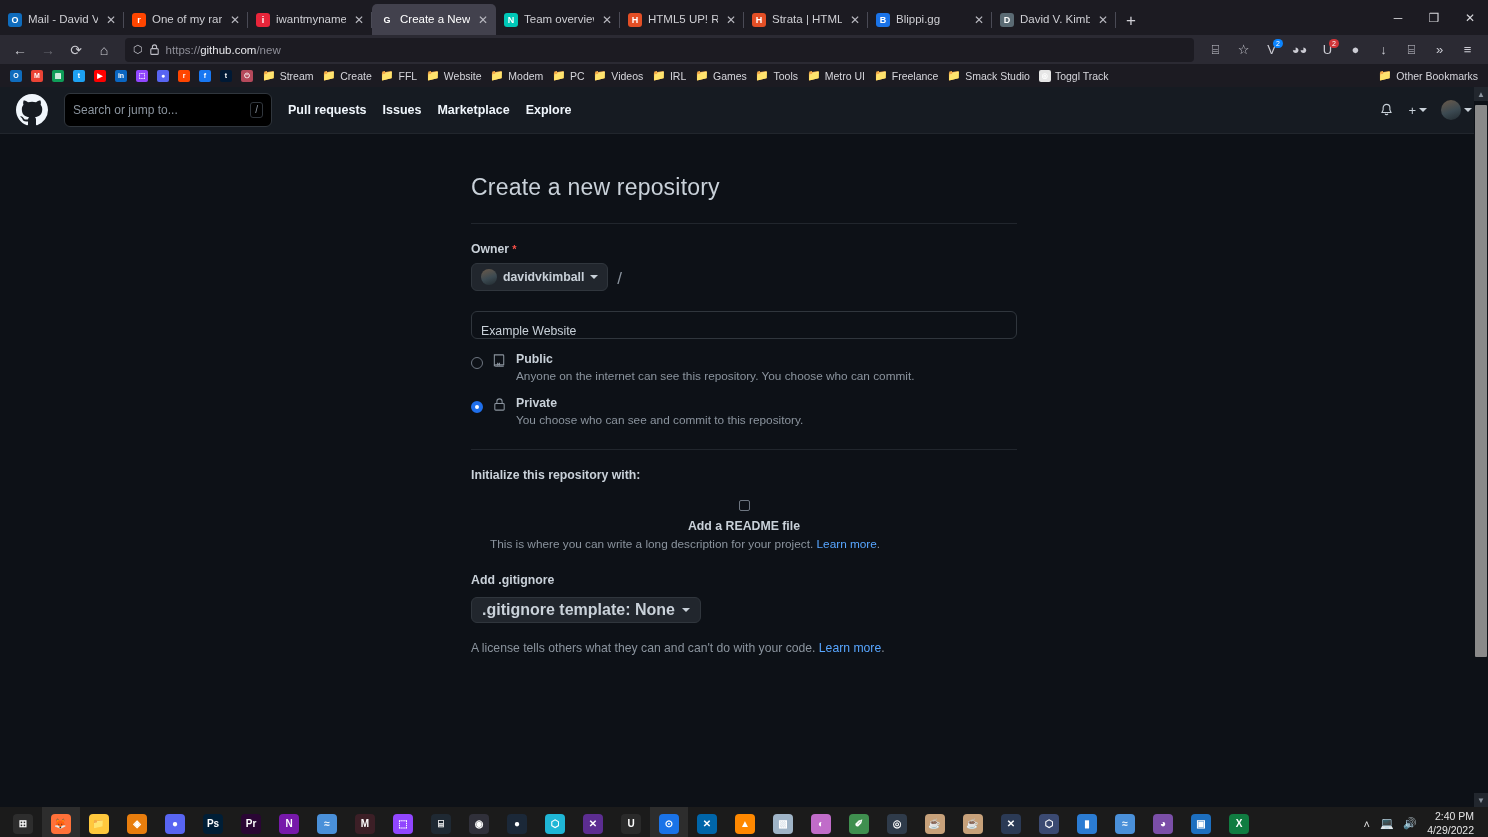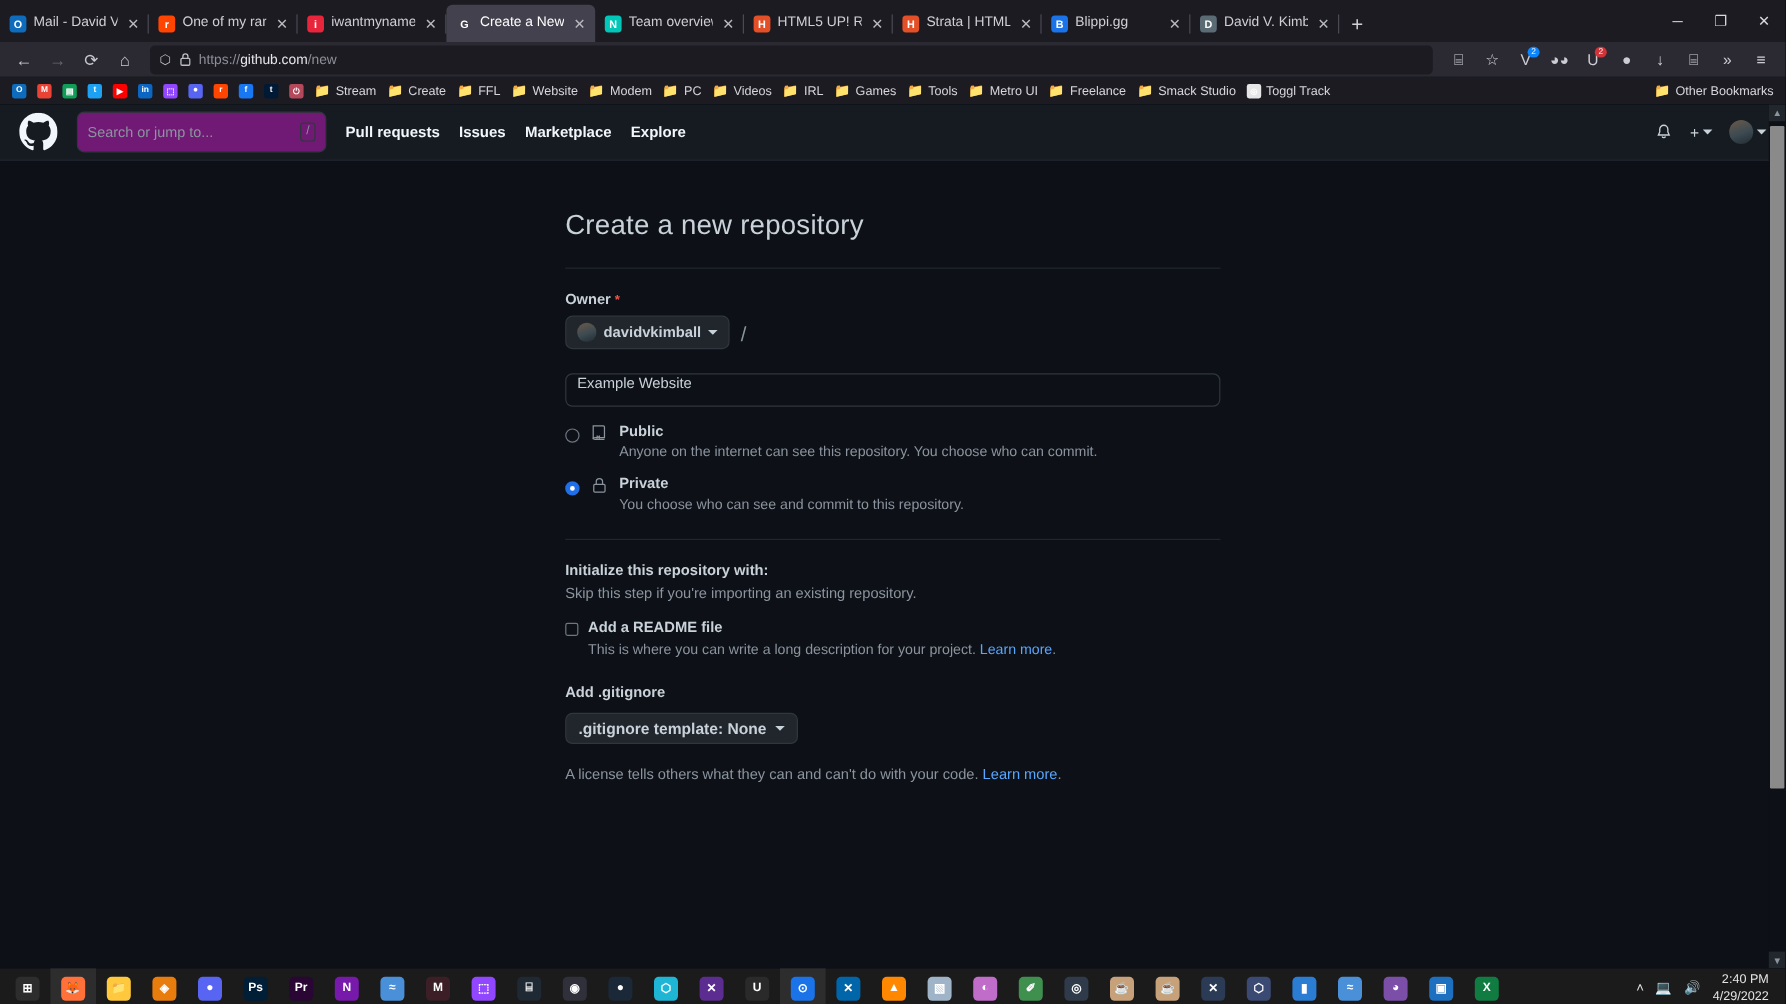--- a/index.html
+++ b/index.html
@@ -89,21 +89,21 @@
   
   .gh-page {
     height: 720px; background: #0d1117; position: relative; overflow: hidden;
   }
   .gh-header {
     height: 47px; background: #161b22; display: flex; align-items: center;
     padding: 0 16px; gap: 16px; border-bottom: 1px solid #21262d;
   }
   .gh-logo { color: #f0f6fc; width: 32px; height: 32px; }
   .gh-search {
-    width: 208px; height: 28px; background: #701a75; border: 1px solid #30363d;
+    width: 208px; height: 28px; background: #000000; border: 1px solid #30363d;
     border-radius: 6px; display: flex; align-items: center; padding: 16px 8px;
     font-size: 12px; color: #8b949e;
   }
   .slashkey {
     margin-left: auto; border: 1px solid #30363d; border-radius: 3px;
     padding: 0 4px; font-size: 10px; color: #8b949e; line-height: 14px;
   }
   .gh-nav { display: flex; gap: 16px; font-size: 12.5px; color: #f0f6fc; font-weight: 600; }
   .gh-right { margin-left: auto; display: flex; align-items: center; gap: 14px; }
   .gh-right .bell { color: #c9d1d9; font-size: 14px; }
@@ -141,48 +141,48 @@
     width: 194px; height: 28px; background: #0d1117; border: 1px solid #30363d;
     border-radius: 6px; display: flex; align-items: center; padding: 0 9px;
     font-size: 12.3px; color: #c9d1d9;
   }
   .check { margin-left: auto; color: #3fb950; font-size: 13px; font-weight: bold; }
   .hint { font-size: 12.2px; color: #8b949e; margin-top: 11px; }
   .hint .sug { color: #3fb950; font-weight: 600; }
 
   .desc-input {
     width: 100%; height: 28px; background: #0d1117; border: 1px solid #30363d;
-    border-radius: 6px; display: flex; align-items: flex-start; padding: 0 9px;
+    border-radius: 6px; display: flex; align-items: flex-end; padding: 0 9px;
     font-size: 12.3px; color: #c9d1d9;
   }
   .block { margin-top: 20px; }
 
   .vis-opt { display: flex; align-items: flex-start; gap: 9px; margin-top: 13px; }
   .radio {
     width: 12px; height: 12px; border-radius: 50%; border: 1px solid #6e7681;
     flex: 0 0 auto; margin-top: 5px; background: #0d1117;
   }
   .radio.sel { border: 4px solid #1f6feb; background: #fff; }
   .vis-icon { color: #8b949e; flex: 0 0 auto; margin-top: 1px; }
   .vis-name { font-size: 12.3px; font-weight: 600; color: #c9d1d9; }
   .vis-desc { font-size: 11.8px; color: #8b949e; margin-top: 3px; }
 
   .sec-title { font-size: 12.3px; font-weight: 600; color: #c9d1d9; }
   .sec-sub { font-size: 12.2px; color: #8b949e; margin-top: 5px; }
-  .chk-row { display: flex; align-items: center; gap: 8px; margin-top: 15px; }
+  .chk-row { display: flex; align-items: center; gap: 8px; margin-top: 15px; flex-direction: column; }
   .checkbox {
     width: 11px; height: 11px; border: 1px solid #6e7681; border-radius: 2px;
     background: #0d1117; flex: 0 0 auto; margin-top: 3px;
   }
   .chk-label { font-size: 12.3px; font-weight: 600; color: #c9d1d9; }
   .chk-sub { font-size: 11.8px; color: #8b949e; margin-top: 4px; margin-left: 19px; }
   .select-btn {
     height: 26px; background: #21262d; border: 1px solid #30363d; border-radius: 6px;
     display: inline-flex; align-items: center; gap: 7px; padding: 0 10px;
-    font-size: 13px; color: #c9d1d9; font-weight: 600; margin-top: 10px;
+    font-size: 16px; color: #c9d1d9; font-weight: 600; margin-top: 10px;
   }
 
   
   .scrollbar {
     position: absolute; right: 0; top: 0; width: 14px; height: 720px;
     background: #0d1117;
   }
   .sb-arrow {
     height: 14px; display: flex; align-items: center; justify-content: center;
     color: #8b949e; font-size: 8px; background: #22272e;
@@ -508,21 +508,20 @@
             <div class="vis-name">Private</div>
             <div class="vis-desc">You choose who can see and commit to this repository.</div>
           </div>
         </div>
       </div>
 
       <div class="hr"></div>
 
       <div>
         <div class="sec-title">Initialize this repository with:</div>
-        <div class="sec-sub">Skip this step if you're importing an existing repository.</div>
         <div class="chk-row">
           <span class="checkbox"></span>
           <span class="chk-label">Add a README file</span>
         </div>
         <div class="chk-sub">
           <span>This is where you can write a long description for your project. </span><a class="link" href="#">Learn more</a><span>.</span>
         </div>
       </div>
 
       <div style="margin-top:22px;">

